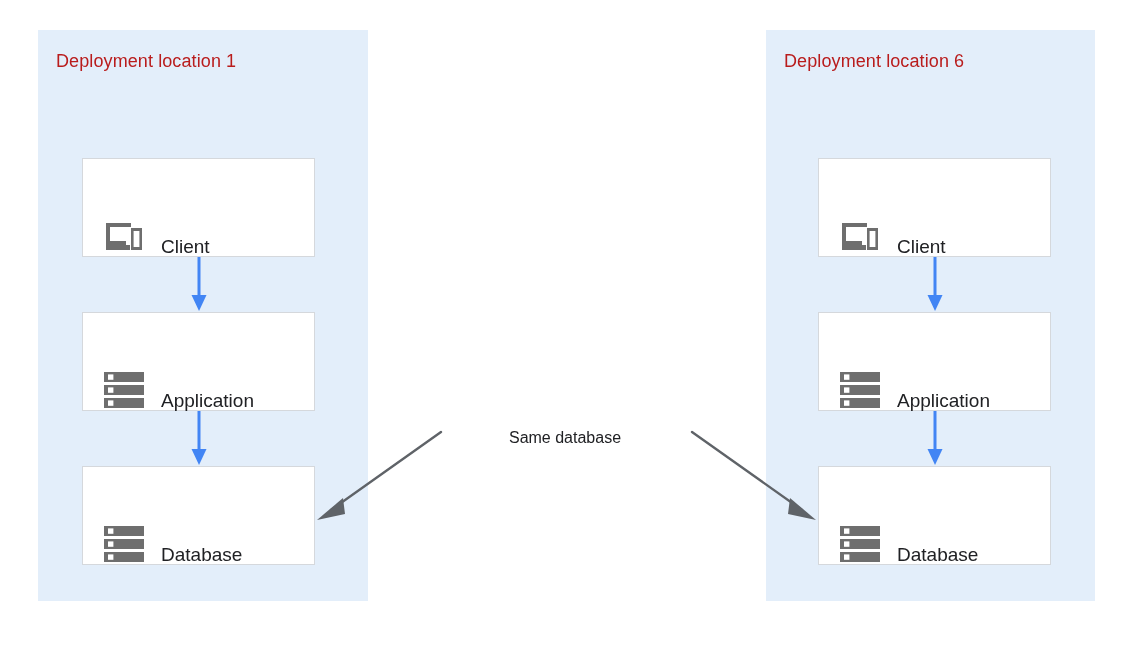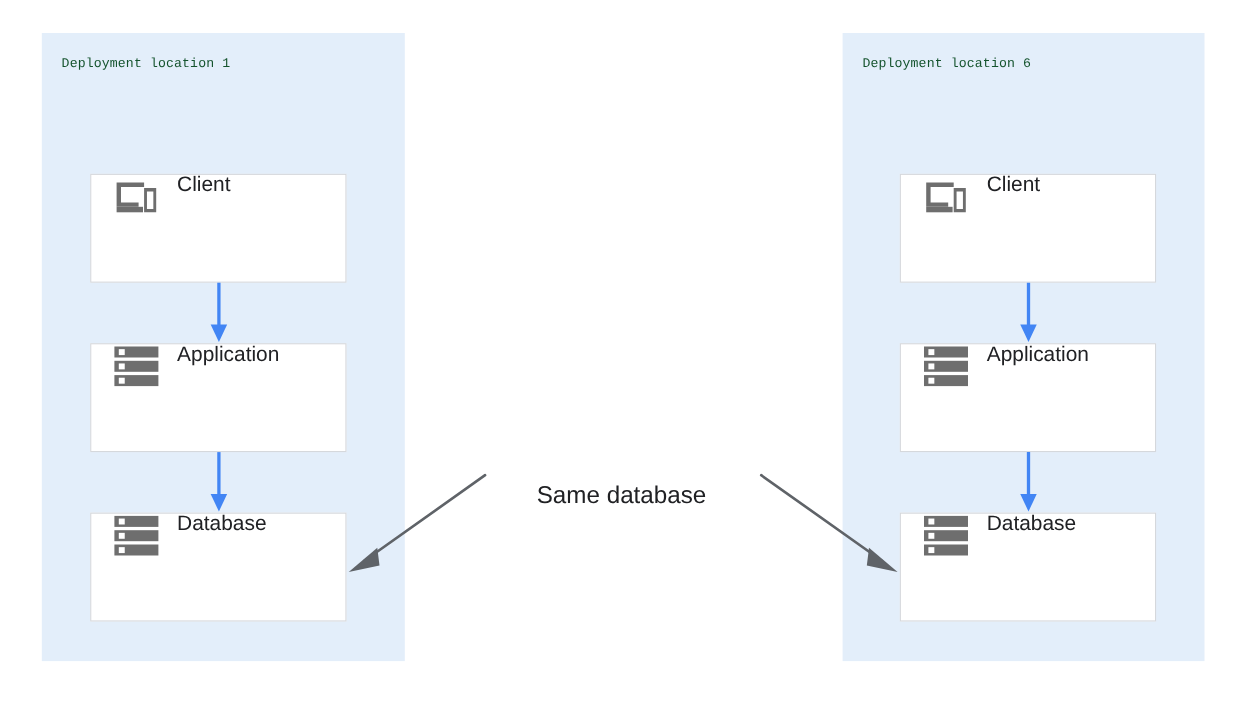--- a/index.html
+++ b/index.html
@@ -23,36 +23,35 @@
   
   .panel {
     position: absolute;
     background: #e3eefa;
     box-sizing: border-box;
   }
   .panel-label {
     position: absolute;
     left: 18px;
     top: 22px;
-    font-size: 12px;
-    color: #14532d;
+    font-size: 18px;
+    color: #b91c1c;
     letter-spacing: 0.1px;
     white-space: nowrap;
     line-height: 1;
-    font-family: Liberation Mono, monospace;
   }
 
   
   .node {
     position: absolute;
     box-sizing: border-box;
     background: #ffffff;
     border: 1px solid #d5d8dc;
     display: flex;
-    align-items: flex-start;
+    align-items: flex-end;
     justify-content: flex-start;
     padding-left: 18px;
   }
   .node-icon {
     flex: 0 0 auto;
     width: 46px;
     height: 40px;
     display: flex;
     align-items: center;
     justify-content: center;
@@ -67,21 +66,21 @@
 
   
   .connector {
     position: absolute;
   }
 
   
   .annotation {
     position: absolute;
     text-align: center;
-    font-size: 22px;
+    font-size: 16px;
     color: #202124;
     line-height: 1.28;
     white-space: pre-line;
   }
 
   
   .callout-arrow {
     position: absolute;
     pointer-events: none;
   }

